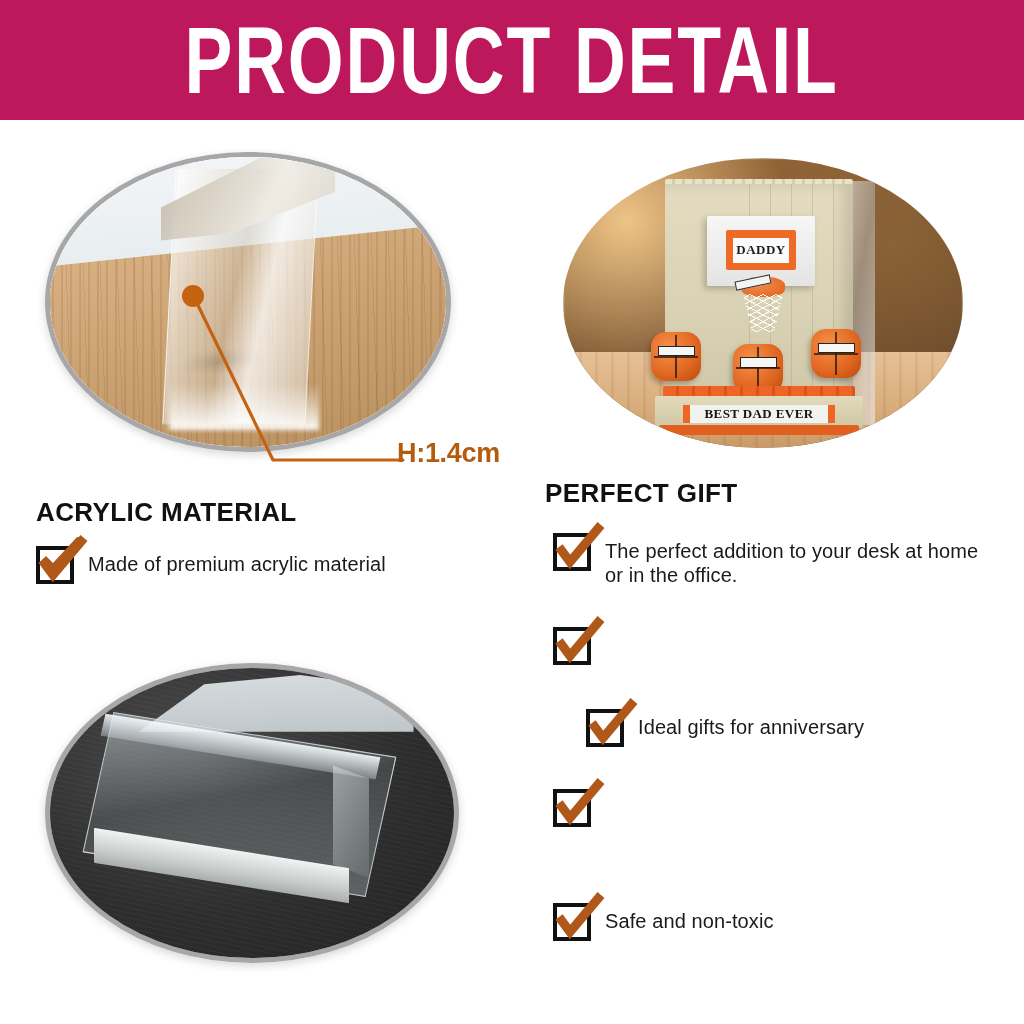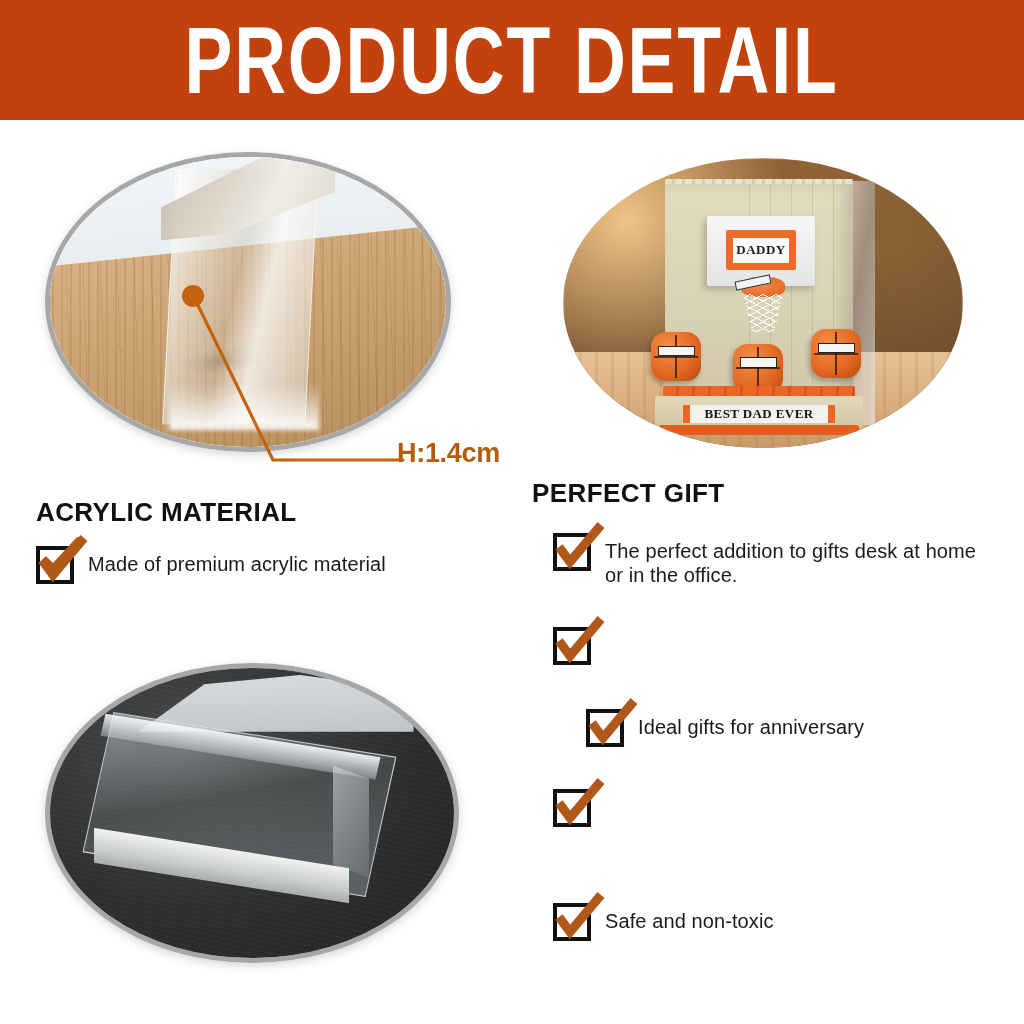--- a/index.html
+++ b/index.html
@@ -7,21 +7,21 @@
   body {
     background:#ffffff;
     font-family:"Liberation Sans", sans-serif;
     position:relative;
     overflow:hidden;
   }
 
   
   .header-band{
     position:absolute; left:0; top:0; width:1024px; height:120px;
-    background:#c2410c;
+    background:#be185d;
     display:flex; align-items:center; justify-content:center;
   }
   .header-title{
     color:#ffffff;
     font-family:"Liberation Sans", sans-serif;
     font-weight:700;
     font-size:78px;
     letter-spacing:2px;
     transform:scaleX(0.92) scaleY(1.22);
     transform-origin:center;
@@ -245,21 +245,21 @@
     letter-spacing:-.3px; white-space:nowrap;
   }
 
   
   .section-heading{
     position:absolute;
     font-size:26px; font-weight:700; color:#111111;
     letter-spacing:.4px; white-space:nowrap;
   }
   #heading-acrylic{ left:36px; top:497px; }
-  #heading-gift{ left:532px; top:478px; }
+  #heading-gift{ left:545px; top:478px; }
 
   .check-item{ position:absolute; display:flex; align-items:flex-start; }
   .check-box{
     position:relative; flex:0 0 auto;
     width:38px; height:38px; border:4px solid #111111; background:#fff;
     margin-right:14px;
   }
   .check-mark{
     position:absolute; left:-3px; top:-14px; width:52px; height:50px;
     overflow:visible;
@@ -358,21 +358,21 @@
 </div>
 
 <div class="section-heading" id="heading-gift">PERFECT GIFT</div>
 
 <div class="check-item" id="item-gift-0">
   <div class="check-box">
     <svg class="check-mark" viewBox="0 0 52 50">
       <path d="M5 24 L16 39 L47 2" fill="none" stroke="#B0581A" stroke-width="9" stroke-linejoin="miter"></path>
     </svg>
   </div>
-  <div class="check-text">The perfect addition to gifts desk at home or in the office.</div>
+  <div class="check-text">The perfect addition to your desk at home or in the office.</div>
 </div>
 
 <div class="check-item" id="item-gift-1">
   <div class="check-box">
     <svg class="check-mark" viewBox="0 0 52 50">
       <path d="M5 24 L16 39 L47 2" fill="none" stroke="#B0581A" stroke-width="9" stroke-linejoin="miter"></path>
     </svg>
   </div>
 </div>
 

